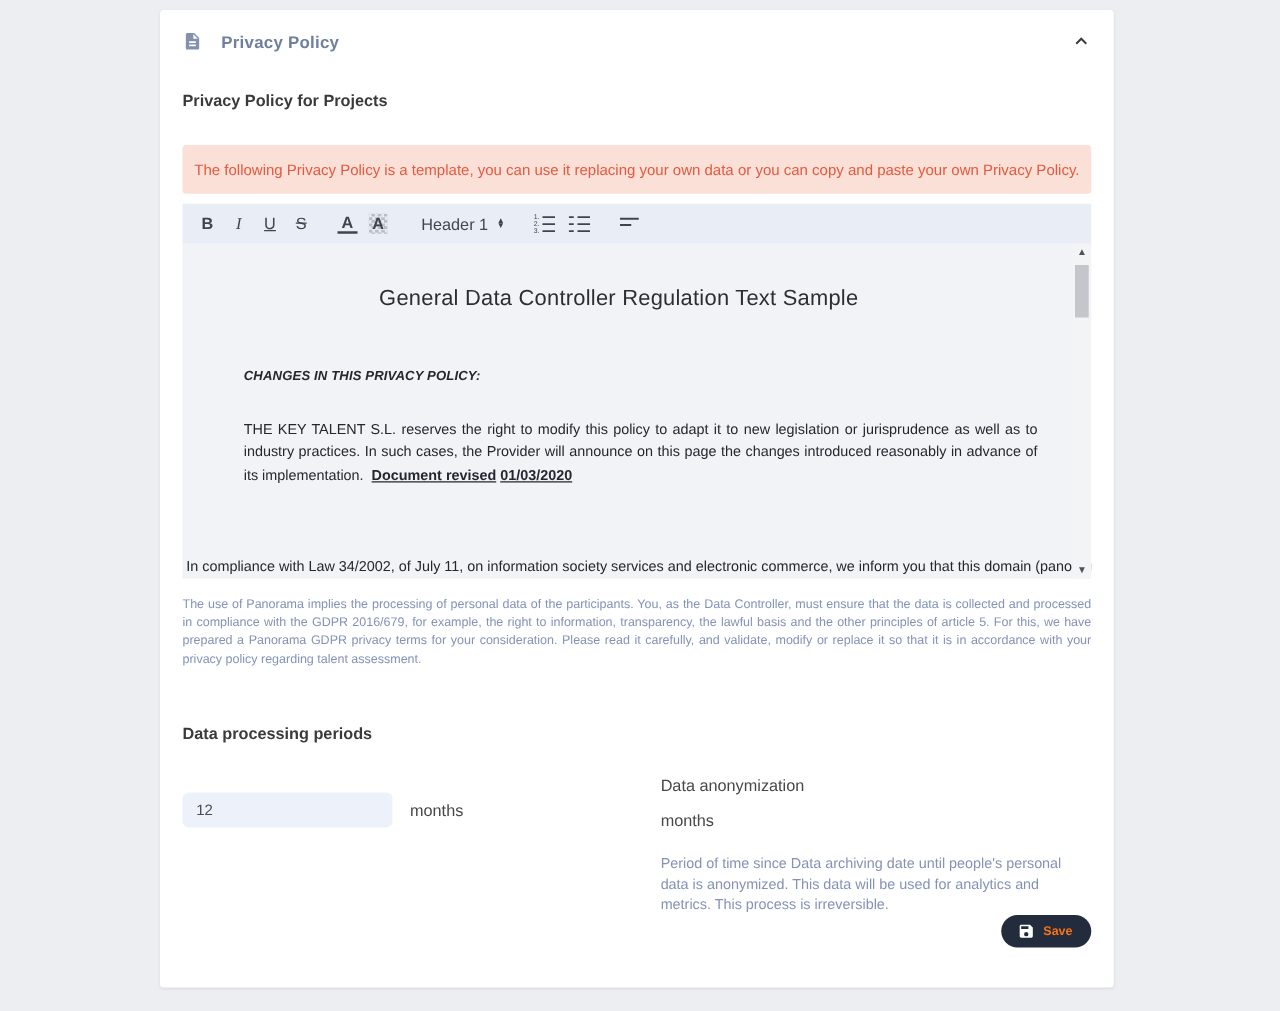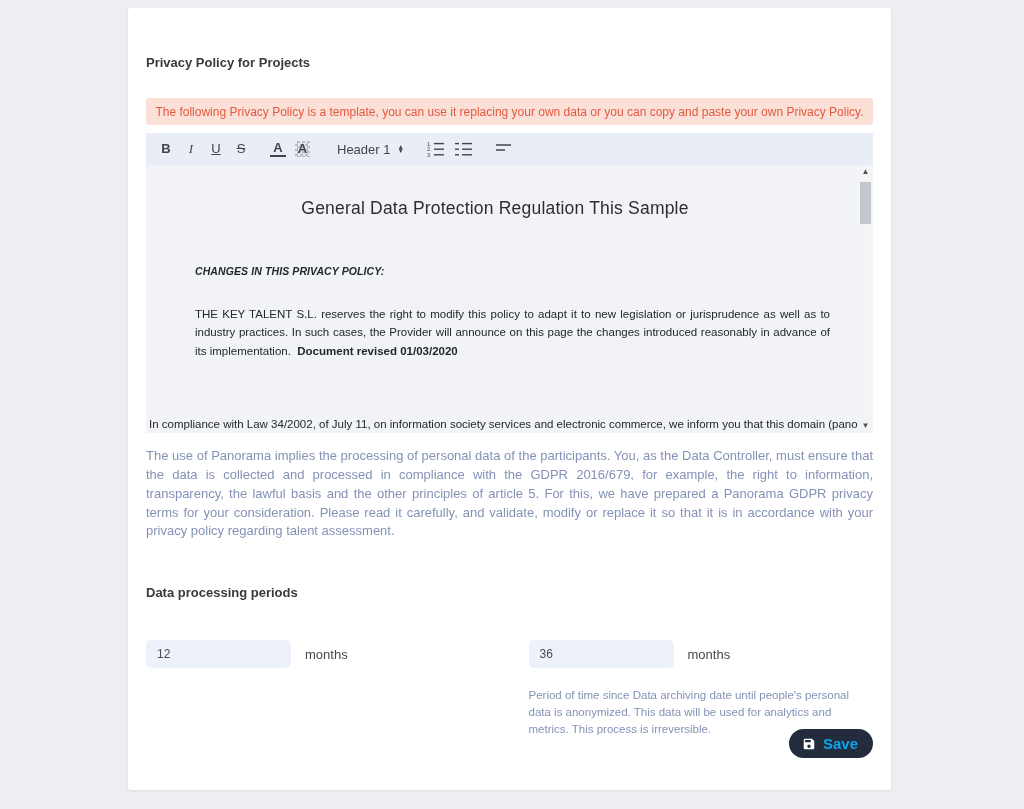--- a/index.html
+++ b/index.html
@@ -22,21 +22,21 @@
   
   .panel-header { display: flex; align-items: center; }
   .panel-header .doc-ic { width: 16px; height: 18px; color: #8291ad; flex: 0 0 auto; }
   .panel-header .title {
     margin-left: 15px; font-size: 13.5px; font-weight: bold; color: #6f7f9e; letter-spacing: .2px;
   }
   .panel-header .collapse { margin-left: auto; width: 16px; height: 16px; color: #3c3c3c; cursor: pointer; }
   .section-title { margin-top: 31px; font-size: 13px; font-weight: bold; color: #3a3a3a; }
   
   .banner {
-    margin-top: 28px; height: 27px; background: #fbe0d8; border-radius: 3px;
+    margin-top: 28px; height: 39px; background: #fbe0d8; border-radius: 3px;
     display: flex; align-items: center; justify-content: center;
   }
   .banner span { font-size: 12px; color: #e4593f; }
   
   .editor { margin-top: 8px; }
   .toolbar {
     height: 32px; background: #e9edf6; display: flex; align-items: center;
     padding: 0 12px; gap: 9px; font-size: 13px; color: #3f4450;
   }
   .tb-btn { cursor: pointer; width: 16px; text-align: center; line-height: 16px; user-select: none; }
@@ -62,61 +62,70 @@
   .doc-heading {
     margin-top: 33px; text-align: center; font-size: 17.5px; color: #2e2e2e; letter-spacing: .2px;
   }
   .doc-sub {
     margin-top: 46px; margin-left: 47px; font-size: 10.5px; font-weight: bold; color: #23272e; letter-spacing: .1px; font-style: italic;
   }
   .doc-para {
     margin-top: 28px; margin-left: 47px; margin-right: 12px;
     font-size: 11.5px; color: #23272e; line-height: 1.6; text-align: justify;
   }
-  .doc-para .revised { font-weight: bold; }
+  .doc-para .revised { font-weight: bold; text-decoration: underline; }
   .doc-partial {
     margin-top: 58px; margin-left: 1px; font-size: 11.5px; color: #23272e; white-space: nowrap;
   }
   
   .vscroll {
     position: absolute; top: 0; right: 0; width: 15px; height: 100%;
     background: #f3f4f6; display: flex; flex-direction: column; align-items: center;
   }
   .vscroll .arrow { font-size: 8px; color: #4f5358; line-height: 14px; height: 14px; cursor: pointer; }
   .vscroll .arrow.down { margin-top: auto; }
   .vscroll .thumb { width: 11px; height: 42px; background: #c3c6cb; margin-top: 3px; cursor: grab; }
   
   .gdpr-note {
-    margin-top: 14px; font-size: 13px; color: #8592b6; line-height: 1.45; text-align: justify;
+    margin-top: 14px; font-size: 10px; color: #8592b6; line-height: 1.45; text-align: justify;
   }
   
   .periods-title { margin-top: 44px; font-size: 13px; font-weight: bold; color: #3a3a3a; }
   .fields { margin-top: 27px; display: grid; grid-template-columns: 1fr 1fr; column-gap: 38px; }
   .field-label { font-size: 13px; color: #474747; }
   .field-row { margin-top: 13px; display: flex; align-items: center; gap: 14px; }
   .field-row input {
-    width: 145px; height: 28px; background: #edf1fa; border: none; border-radius: 5px;
+    width: 168px; height: 28px; background: #edf1fa; border: none; border-radius: 5px;
     padding: 0 11px; font-size: 12px; color: #4b4b4b; font-family: inherit; outline: none;
   }
   .field-help { margin-top: 19px; font-size: 11.5px; color: #8592b6; line-height: 1.45; }
   .unit { font-size: 13px; color: #474747; }
   
   .save-row { position: absolute; right: 18px; bottom: 32px; }
   .save-btn {
-    display: flex; align-items: center; gap: 7px; background: #222c3d; color: #0ea5e9;
+    display: flex; align-items: center; gap: 7px; background: #222c3d; color: #f97316;
     border: none; border-radius: 15px; padding: 6px 15px 6px 13px;
-    font-size: 15px; font-weight: bold; font-family: inherit; cursor: pointer;
+    font-size: 10px; font-weight: bold; font-family: inherit; cursor: pointer;
   }
   .save-btn svg { display: block; }
 </style>
 </head>
 <body>
 
 <div class="card">
 
+  <div class="panel-header">
+    <svg class="doc-ic" viewBox="0 0 24 24" fill="currentColor">
+      <path d="M14 2H6c-1.1 0-2 .9-2 2v16c0 1.1.9 2 2 2h12c1.1 0 2-.9 2-2V8l-6-6zm2 16H8v-2h8v2zm0-4H8v-2h8v2zm-3-5V3.5L18.5 9H13z"></path>
+    </svg>
+    <span class="title">Privacy Policy</span>
+    <svg class="collapse" viewBox="0 0 24 24" fill="none" stroke="currentColor" stroke-width="2.4">
+      <polyline points="6,15 12,9 18,15"></polyline>
+    </svg>
+  </div>
 
   <div class="section-title">Privacy Policy for Projects</div>
 
   <div class="banner">
     <span>The following Privacy Policy is a template, you can use it replacing your own data or you can copy and paste your own Privacy Policy.</span>
   </div>
 
   <div class="editor">
     <div class="toolbar">
       <span class="tb-btn tb-bold">B</span>
@@ -161,21 +170,21 @@
           <g stroke="#3f4450" stroke-width="1.5">
             <line x1="0" y1="3" x2="15" y2="3"></line>
               <line x1="0" y1="8" x2="9" y2="8"></line>
           </g>
         </svg>
       </span>
     </div>
 
     <div class="content">
       <div class="inner">
-        <div class="doc-heading">General Data Protection Regulation This Sample</div>
+        <div class="doc-heading">General Data Controller Regulation Text Sample</div>
         <div class="doc-sub">CHANGES IN THIS PRIVACY POLICY:</div>
         <div class="doc-para"><span>THE KEY TALENT S.L. reserves the right to modify this policy to adapt it to new legislation or jurisprudence as well as to industry practices. In such cases, the Provider will announce on this page the changes introduced reasonably in advance of its implementation. </span>&nbsp;<span class="revised">Document revised</span>&nbsp;<span class="revised">01/03/2020</span></div>
         <div class="doc-partial">In compliance with Law 34/2002, of July 11, on information society services and electronic commerce, we inform you that this domain (panorama.com)</div>
       </div>
       <div class="vscroll">
         <span class="arrow">▲</span>
         <span class="thumb"></span>
         <span class="arrow down">▼</span>
       </div>
     </div>
@@ -186,22 +195,22 @@
   <div class="periods-title">Data processing periods</div>
 
   <div class="fields">
     <div class="field">
       <div class="field-row">
         <input type="text" value="12" style="">
         <span class="unit">months</span>
       </div>
     </div>
     <div class="field">
+      <div class="field-label">Data anonymization</div>
       <div class="field-row">
-        <input type="text" value="36" style="">
         <span class="unit">months</span>
       </div>
       <div class="field-help">Period of time since Data archiving date until people's personal data is anonymized. This data will be used for analytics and metrics. This process is irreversible.</div>
     </div>
   </div>
 
   <div class="save-row">
     <button class="save-btn">
       <svg width="14" height="14" viewBox="0 0 24 24" fill="#ffffff">
         <path d="M17 3H5a2 2 0 0 0-2 2v14a2 2 0 0 0 2 2h14a2 2 0 0 0 2-2V7l-4-4zM12 19a3 3 0 1 1 0-6 3 3 0 0 1 0 6zm3-10H5V5h10v4z"></path>

